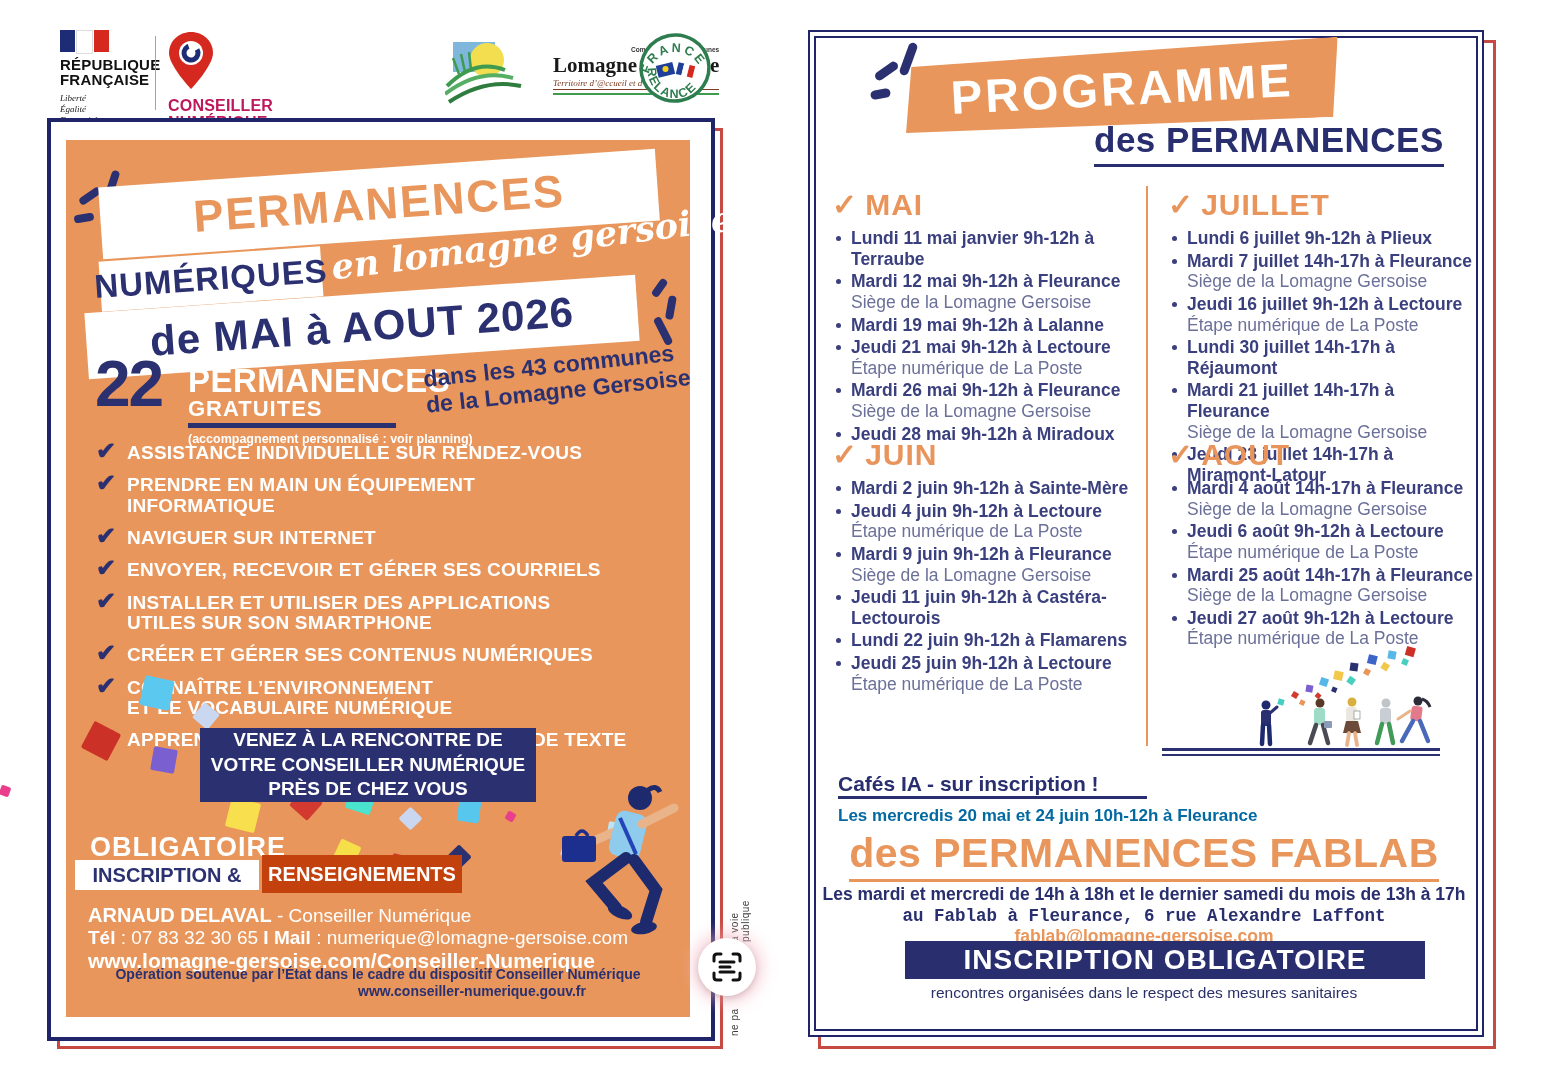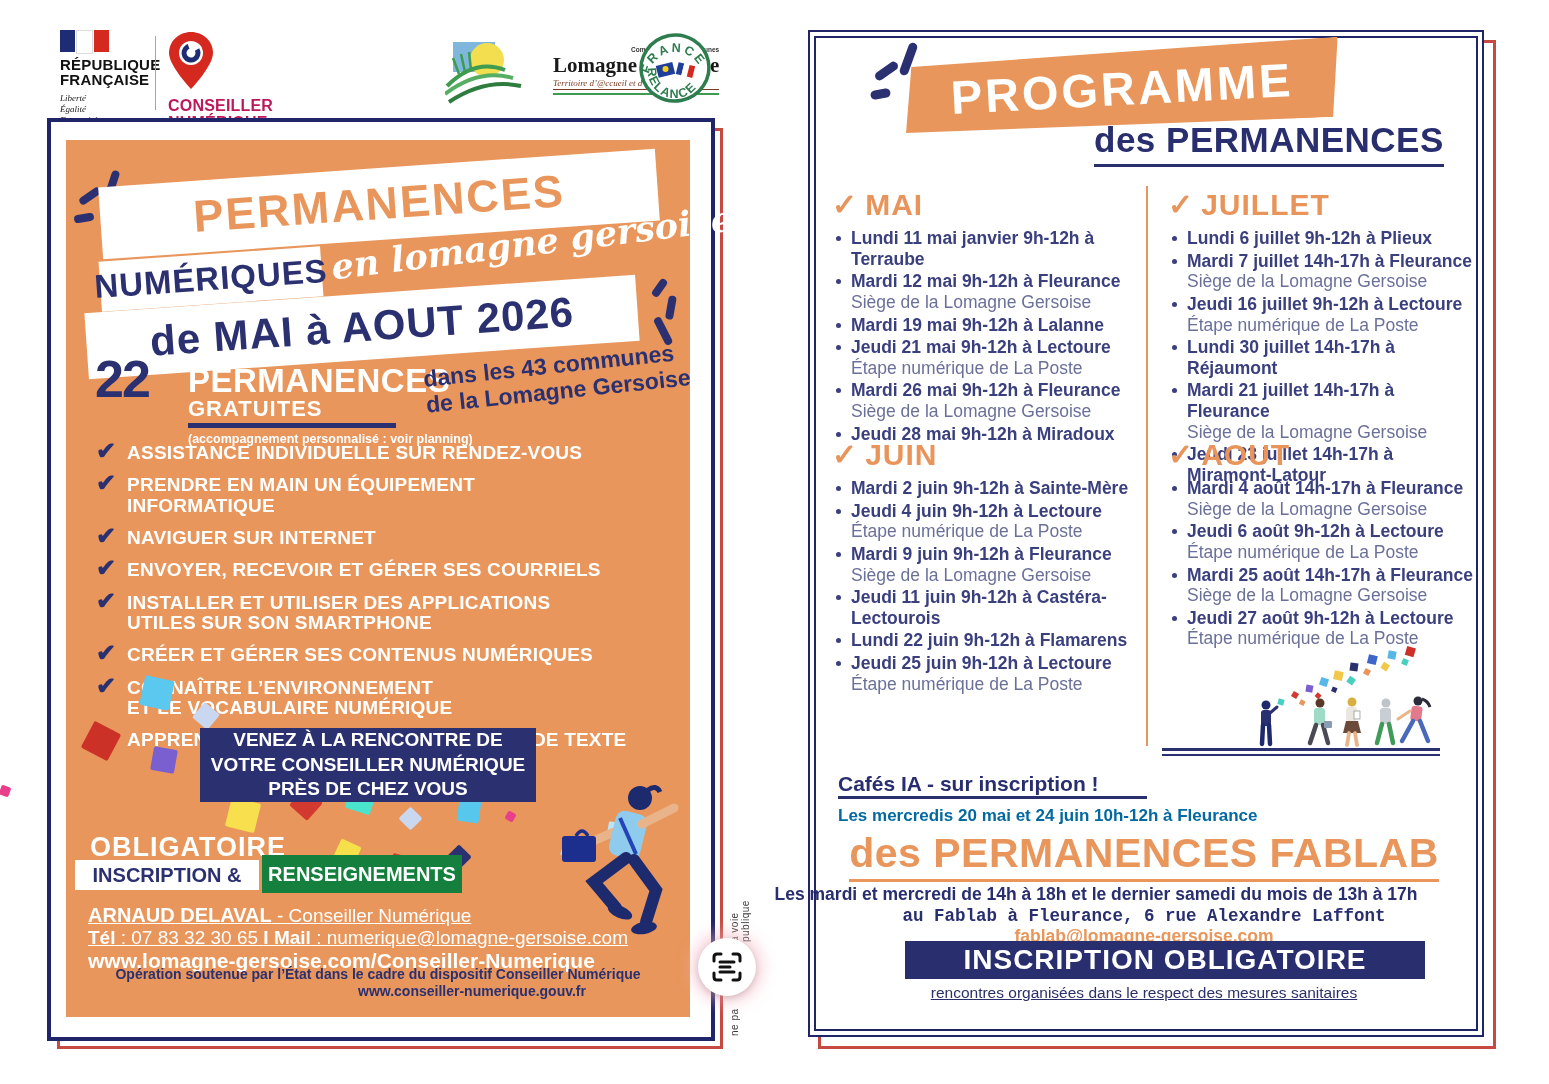--- a/index.html
+++ b/index.html
@@ -32,36 +32,36 @@
   
   .spark{width:54px;height:54px;}
   .spark i{position:absolute;background:#2B3070;border-radius:6px;}
 
   
   .banner{background:#fff;display:flex;align-items:center;justify-content:center;}
   .t-perm{color:#E8965B;font-weight:900;font-size:45px;letter-spacing:2px;}
   .t-num{color:#2B3070;font-weight:900;font-size:33px;letter-spacing:1px;}
   .t-script{color:#fff;font-family:"DejaVu Serif",serif;font-style:italic;font-weight:600;font-size:35px;}
   .t-date{color:#2B3070;font-weight:900;font-size:42px;letter-spacing:1px;}
-  .t-22{color:#2B3070;font-weight:900;font-size:52px;line-height:.9;letter-spacing:-2px;}
+  .t-22{color:#2B3070;font-weight:900;font-size:64px;line-height:.9;letter-spacing:-2px;}
   .t-permlbl{color:#fff;font-weight:900;font-size:33px;line-height:1;letter-spacing:.5px;}
   .t-grat{color:#fff;font-weight:900;font-size:22px;line-height:1;letter-spacing:1px;margin-top:1px;}
   .bar-navy{height:5px;background:#2B3070;width:208px;margin-top:3px;}
   .t-note{color:#fff;font-weight:700;font-size:12.5px;margin-top:4px;}
   .t-communes{color:#2B3070;font-weight:800;font-size:23px;line-height:1.15;}
   .chklist{list-style:none;margin:0;padding:0;}
   .chklist li{display:flex;gap:11px;margin-bottom:9px;align-items:flex-start;}
   .chk{color:#2B3070;font-weight:900;font-size:24px;line-height:.9;}
   .chktxt{color:#fff;font-weight:800;font-size:19px;line-height:1.07;letter-spacing:.2px;padding-top:3px;}
   .cta-box{background:#2B3070;color:#fff;font-weight:800;font-size:19px;line-height:1.3;
            display:flex;align-items:center;justify-content:center;text-align:center;}
   .t-oblig{color:#fff;font-weight:900;font-size:27px;letter-spacing:1px;}
   .box-white{background:#fff;color:#2B3070;font-weight:900;font-size:20px;display:flex;align-items:center;justify-content:center;}
-  .box-navy{background:#15803d;color:#fff;font-weight:900;font-size:20px;display:flex;align-items:center;justify-content:center;}
-  .contact{color:#fff;font-size:19px;text-decoration:underline;}
+  .box-navy{background:#c2410c;color:#fff;font-weight:900;font-size:20px;display:flex;align-items:center;justify-content:center;}
+  .contact{color:#fff;font-size:19px;}
   .contact b{font-weight:800;}
   .t-site{color:#fff;font-weight:800;font-size:21px;}
   .t-foot{color:#2B3070;font-weight:800;font-size:14px;text-align:center;}
   .confetti{position:absolute;border-radius:2px;}
 
   
   .vtext{writing-mode:vertical-rl;transform:rotate(180deg);font-size:10px;color:#3a3a3a;letter-spacing:.5px;}
   .scan-circle{width:58px;height:58px;border-radius:50%;background:#fff;
                box-shadow:0 0 14px 8px rgba(243,178,190,.45), 0 2px 6px rgba(0,0,0,.25);
                display:flex;align-items:center;justify-content:center;}
@@ -81,21 +81,21 @@
   .divider-v{width:2px;background:#E8965B;}
   .ground1{height:3px;background:#2B3070;}
   .ground2{height:2px;background:#2B3070;margin-top:3px;}
   .t-cafes{color:#282E6E;font-weight:900;font-size:21px;border-bottom:3px solid #282E6E;padding-bottom:0;padding-right:48px;display:inline-block;}
   .t-cafesline{color:#0369a1;font-weight:800;font-size:17px;}
   .t-fablab{color:#E8965B;font-weight:900;font-size:41px;letter-spacing:.5px;border-bottom:3px solid #E8965B;padding-bottom:2px;display:inline-block;}
   .t-fabdesc{color:#282E6E;font-weight:800;font-size:17.5px;text-align:center;}
   .t-fabmail{color:#E8965B;font-weight:800;font-size:17.5px;text-align:center;}
   .r-navybox{background:#282E6E;color:#fff;font-weight:900;font-size:28px;letter-spacing:1px;
              display:flex;align-items:center;justify-content:center;}
-  .t-sanitary{color:#2A3068;font-weight:400;font-size:15.5px;text-align:center;text-decoration:underline;}
+  .t-sanitary{color:#2A3068;font-weight:400;font-size:15.5px;text-align:center;}
 </style>
 </head>
 <body>
 
 <div class="canvas">
 
   <div class="abs" style="left:60px;top:30px;">
     <div class="rf-flag">
       <i style="background:#1E2C75;"></i>
         <i style="background:#fff;border:1px solid #ddd;"></i>
@@ -489,20 +489,20 @@
   <div class="abs ground2" style="left:1162px;top:751px;width:278px;"></div>
 
   <div class="abs" style="left:838px;top:772px;">
     <span class="t-cafes">Cafés IA - sur inscription !</span>
   </div>
   <div class="abs t-cafesline" style="left:838px;top:806px;">Les mercredis 20 mai et 24 juin 10h-12h à Fleurance</div>
 
   <div class="abs" style="left:808px;top:830px;width:672px;text-align:center;">
     <span class="t-fablab">des PERMANENCES FABLAB</span>
   </div>
-  <div class="abs t-fabdesc" style="left:760px;top:884px;width:672px;">Les mardi et mercredi de 14h à 18h et le dernier samedi du mois de 13h à 17h</div>
+  <div class="abs t-fabdesc" style="left:808px;top:884px;width:672px;">Les mardi et mercredi de 14h à 18h et le dernier samedi du mois de 13h à 17h</div>
   <div class="abs t-fabdesc" style="left:808px;top:906px;width:672px;font-family:Liberation Mono, monospace;">au Fablab à Fleurance, 6 rue Alexandre Laffont</div>
   <div class="abs t-fabmail" style="left:808px;top:926px;width:672px;">fablab@lomagne-gersoise.com</div>
 
   <div class="abs r-navybox" style="left:905px;top:941px;width:520px;height:38px;">INSCRIPTION OBLIGATOIRE</div>
   <div class="abs t-sanitary" style="left:808px;top:984px;width:672px;">rencontres organisées dans le respect des mesures sanitaires</div>
 
 </div>
 
 </body></html>

